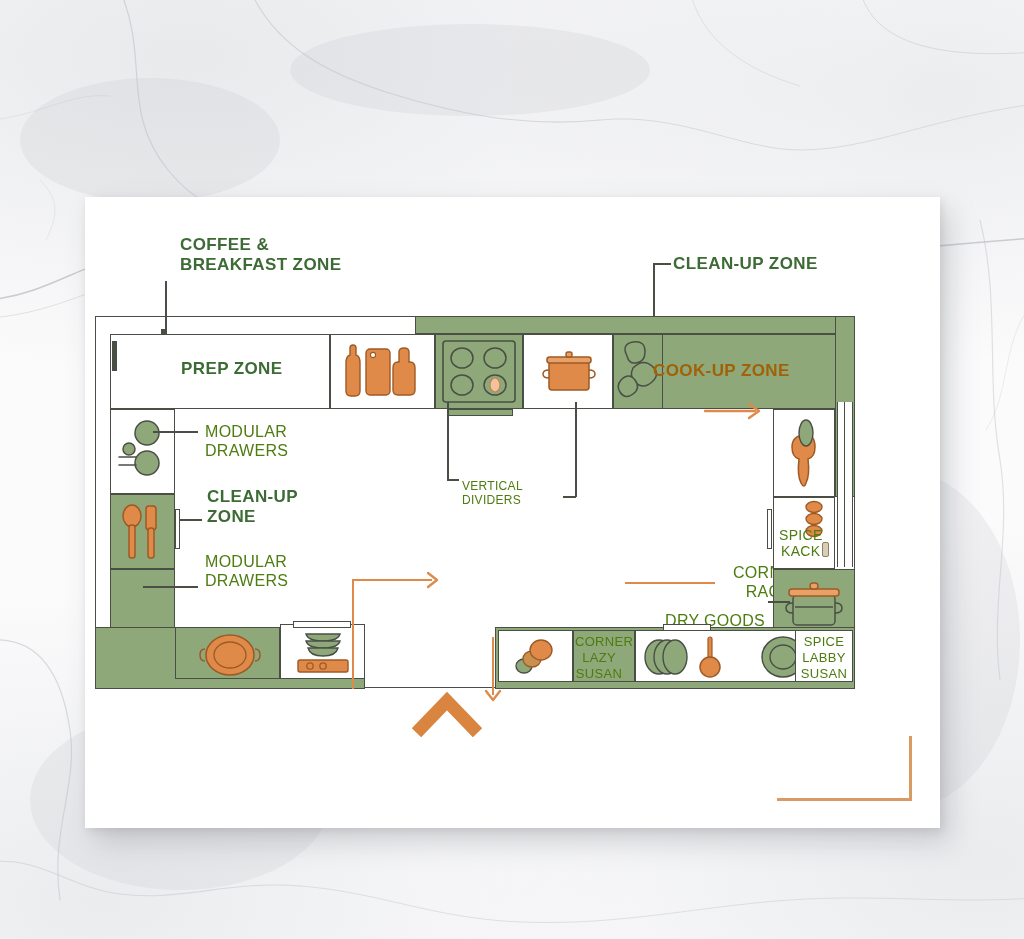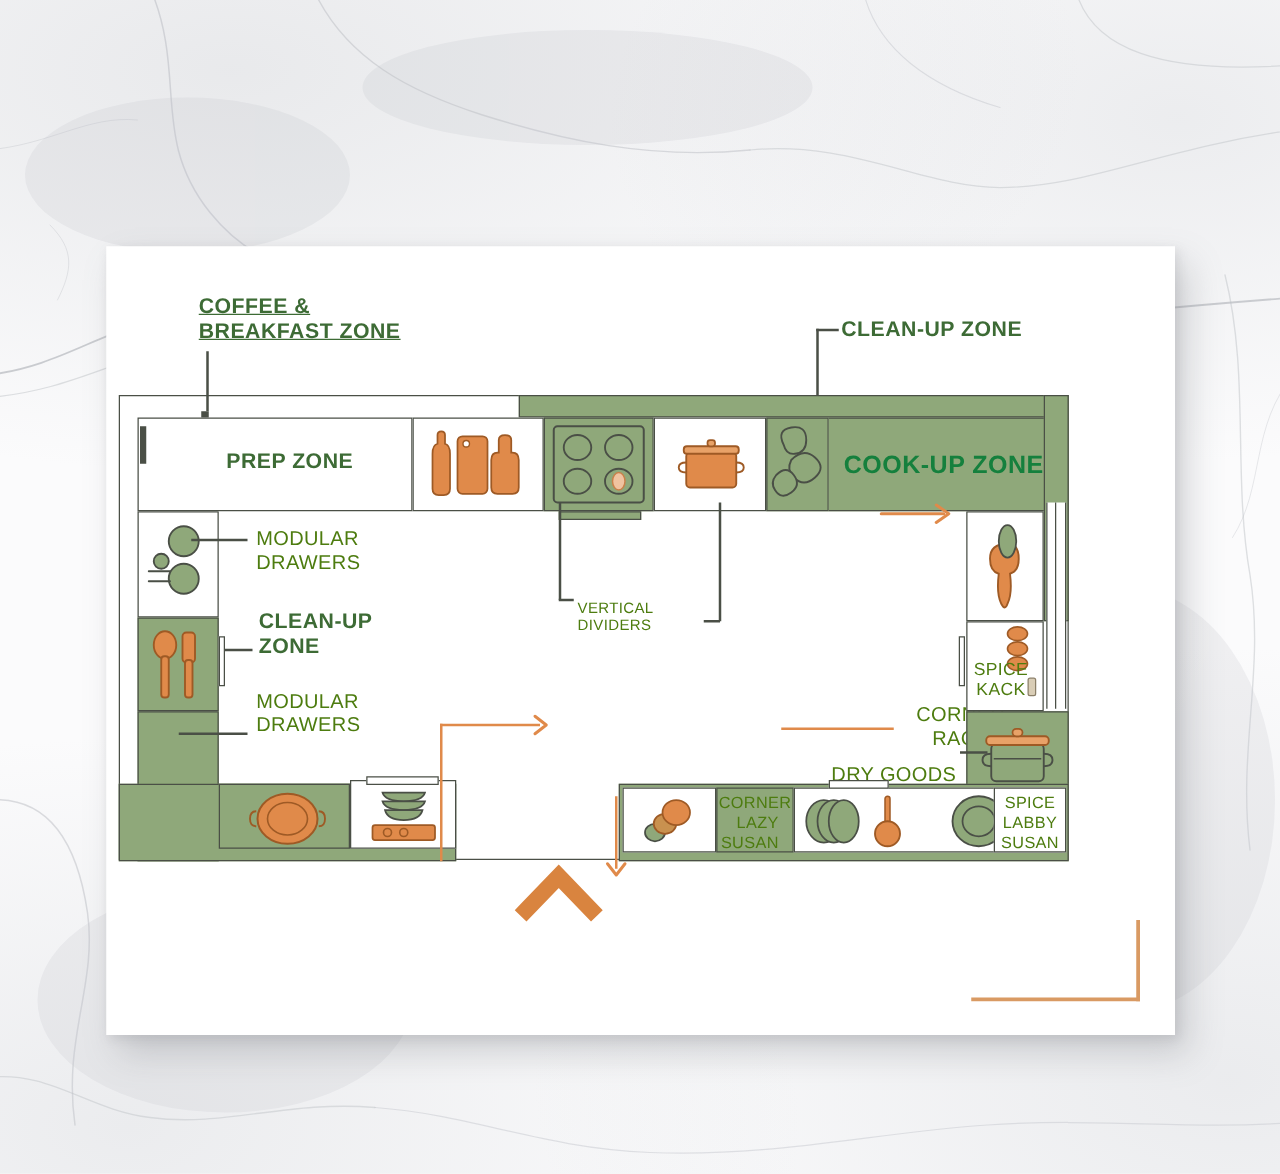--- a/index.html
+++ b/index.html
@@ -82,21 +82,21 @@
         <ellipse cx="900" cy="640" rx="120" ry="170"></ellipse>
         <ellipse cx="180" cy="800" rx="150" ry="90"></ellipse>
       </g>
     </svg>
     <div class="sheen"></div>
   </div>
 
   <div class="card">
     <div class="plan">
 
-      <div class="lbl green" style="left:74px;top:38px;font-size:17px;text-decoration:underline;">COFFEE &amp;
+      <div class="lbl green" style="left:95px;top:38px;font-size:17px;">COFFEE &amp;
 BREAKFAST ZONE</div>
       <div class="lead v" style="left:80px;top:84px;height:48px;"></div>
       <div class="box" style="left:76px;top:132px;width:6px;height:32px;background:#4a4f46;"></div>
 
       <div class="lbl green" style="left:588px;top:57px;font-size:17px;">CLEAN-UP ZONE</div>
       <div class="lead h" style="left:568px;top:66px;width:18px;"></div>
       <div class="lead v" style="left:568px;top:66px;height:58px;"></div>
 
       <div class="box stroke" style="left:10px;top:119px;width:760px;height:372px;border-width:1.6px;background:transparent;"></div>
 
@@ -141,21 +141,21 @@
       <div class="box stroke" style="left:528px;top:137px;width:50px;height:75px;background:#8fa87a;"></div>
       <svg style="position:absolute;left:530px;top:143px;" width="50" height="62" viewBox="0 0 50 62">
         <g fill="#8fa87a" stroke="#4a4f46" stroke-width="1.5">
           <path d="M12 16 q-6-12 6-14 q12-2 12 10 q0 10-9 11 q-7 1-9-7z"></path>
           <path d="M18 28 q10-10 19-2 q9 8 0 16 q-9 8-17 0 q-6-6-2-14z"></path>
           <path d="M6 40 q8-8 14 0 q6 8-2 14 q-8 6-13-2 q-4-6 1-12z"></path>
         </g>
       </svg>
 
       <div class="box" style="left:578px;top:137px;width:192px;height:75px;background:#8fa87a;border:1.6px solid #4a4f46;border-left:none;"></div>
-      <div class="lbl green" style="left:590px;top:164px;font-size:20px;color:#15803d;">COOK-UP ZONE</div>
+      <div class="lbl green" style="left:568px;top:164px;font-size:17px;color:#a16207;">COOK-UP ZONE</div>
 
       <div class="lbl dark" style="left:377px;top:282px;font-size:12px;">VERTICAL
 DIVIDERS</div>
       <div class="lead v" style="left:362px;top:205px;height:78px;"></div>
       <div class="lead h" style="left:362px;top:282px;width:12px;"></div>
       <div class="lead v" style="left:490px;top:205px;height:95px;"></div>
       <div class="lead h" style="left:478px;top:299px;width:13px;"></div>
 
       <div class="box stroke wfill" style="left:25px;top:212px;width:65px;height:85px;"></div>
       <svg style="position:absolute;left:32px;top:222px;" width="50" height="62" viewBox="0 0 50 62">
@@ -277,21 +277,21 @@
       <div class="box stroke wfill" style="left:413px;top:433px;width:75px;height:52px;"></div>
       <svg style="position:absolute;left:425px;top:440px;" width="50" height="40" viewBox="0 0 50 40">
         <g stroke="#9e5a25" stroke-width="1.4">
           <ellipse cx="14" cy="29" rx="8" ry="7" fill="#8fa87a" stroke="#4a4f46"></ellipse>
           <ellipse cx="22" cy="22" rx="9" ry="8" fill="#c9914f"></ellipse>
           <ellipse cx="31" cy="13" rx="11" ry="10" fill="#e08a4a"></ellipse>
         </g>
       </svg>
 
       <div class="box" style="left:488px;top:433px;width:62px;height:52px;background:#8fa87a;border:1.6px solid #4a4f46;"></div>
-      <div class="lbl dark" style="left:490px;top:437px;width:48px;font-size:13px;text-align:right;line-height:1.22;">CORNER
+      <div class="lbl dark" style="left:490px;top:437px;width:48px;font-size:13px;text-align:center;line-height:1.22;">CORNER
 LAZY
 SUSAN</div>
 
       <div class="box stroke wfill" style="left:550px;top:433px;width:215px;height:52px;"></div>
       <div class="box" style="left:578px;top:427px;width:48px;height:7px;background:#fff;border:1.4px solid #4a4f46;"></div>
       <svg style="position:absolute;left:558px;top:440px;" width="52" height="40" viewBox="0 0 52 40">
         <g fill="#8fa87a" stroke="#4a4f46" stroke-width="1.4">
           <ellipse cx="16" cy="20" rx="14" ry="17"></ellipse>
           <ellipse cx="24" cy="20" rx="13" ry="17"></ellipse>
           <ellipse cx="32" cy="20" rx="12" ry="17"></ellipse>

